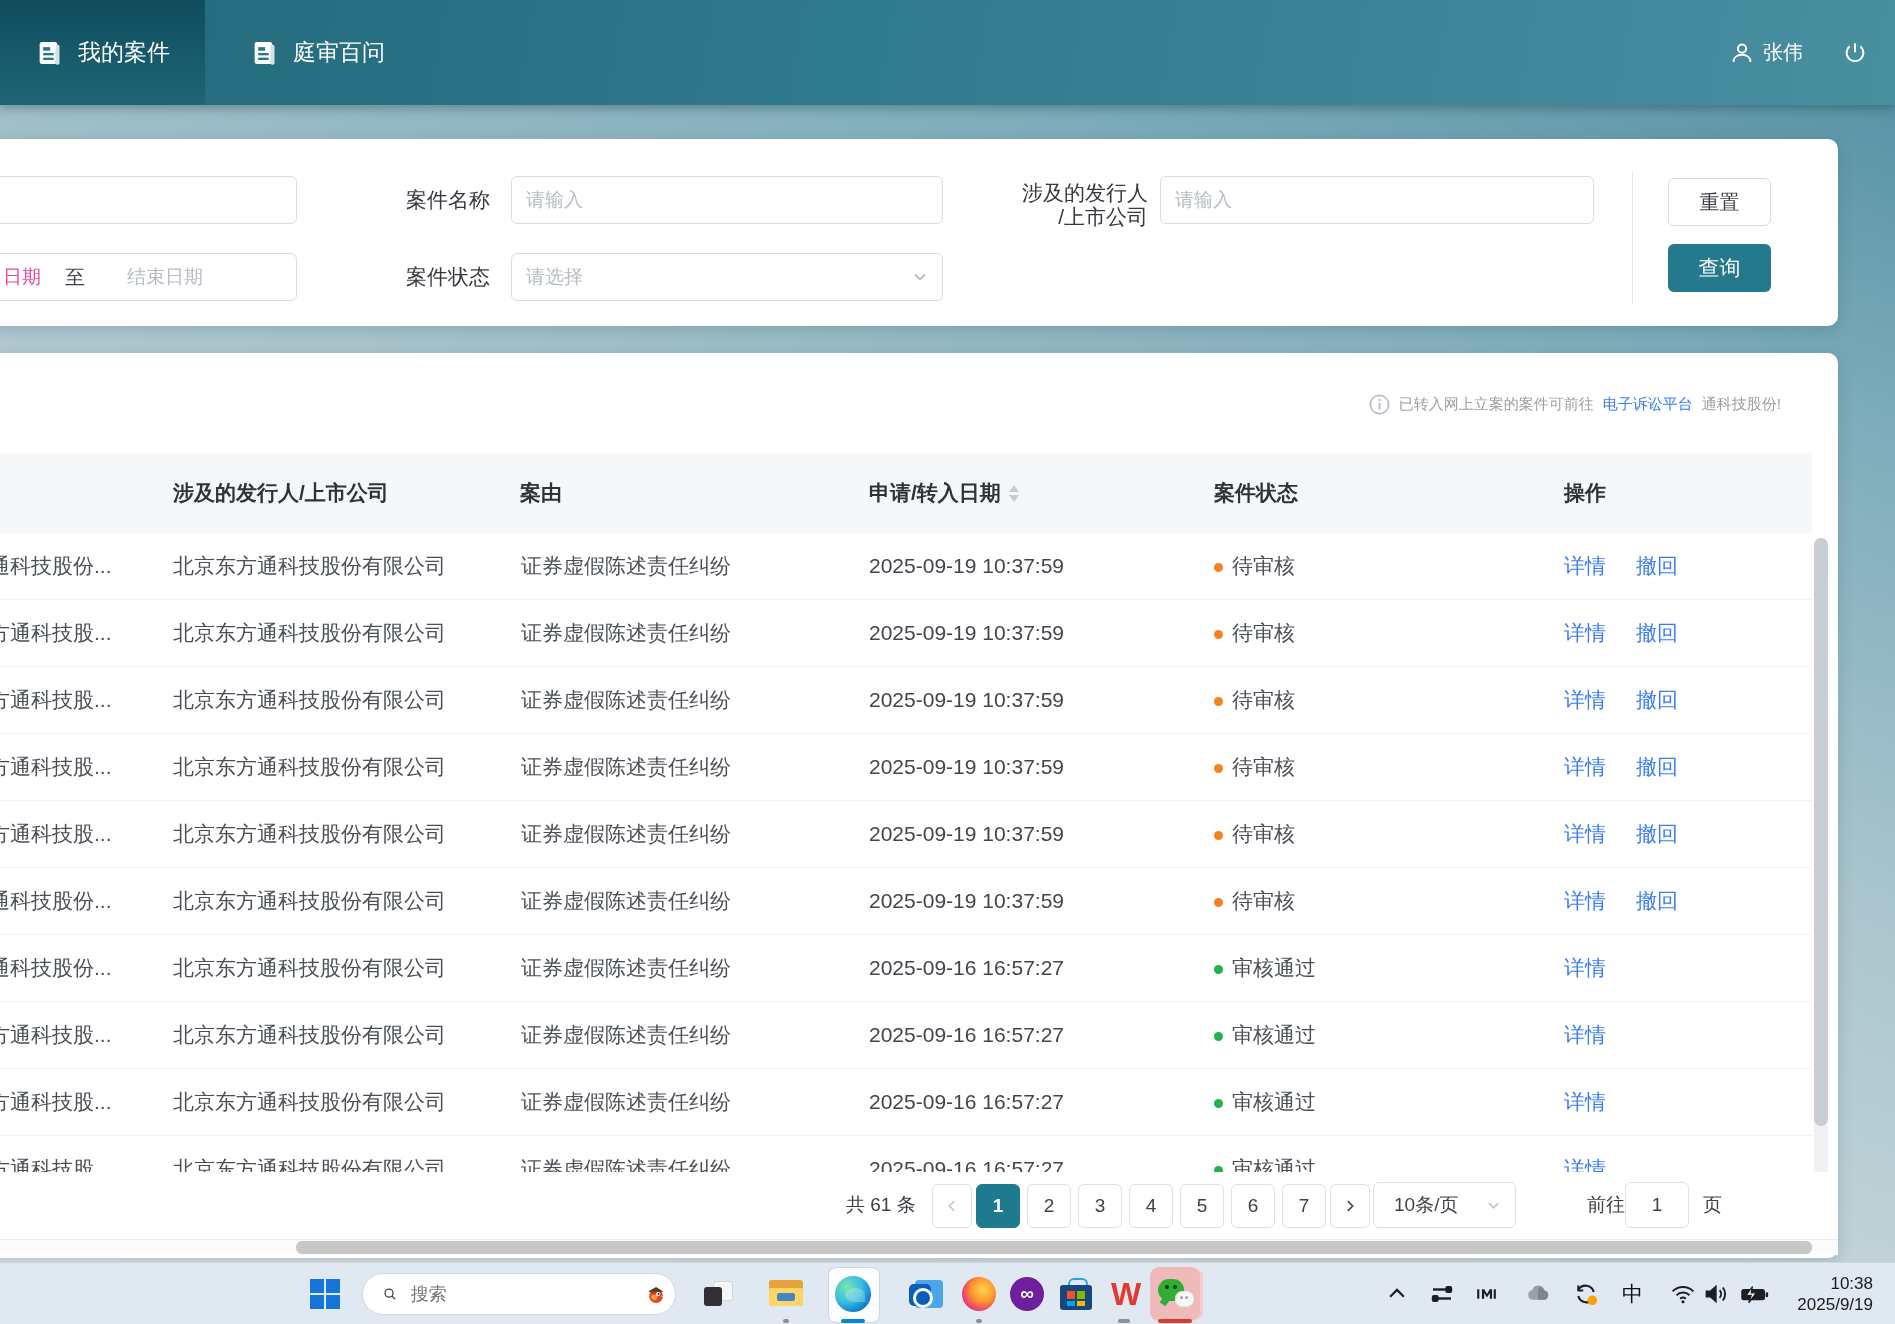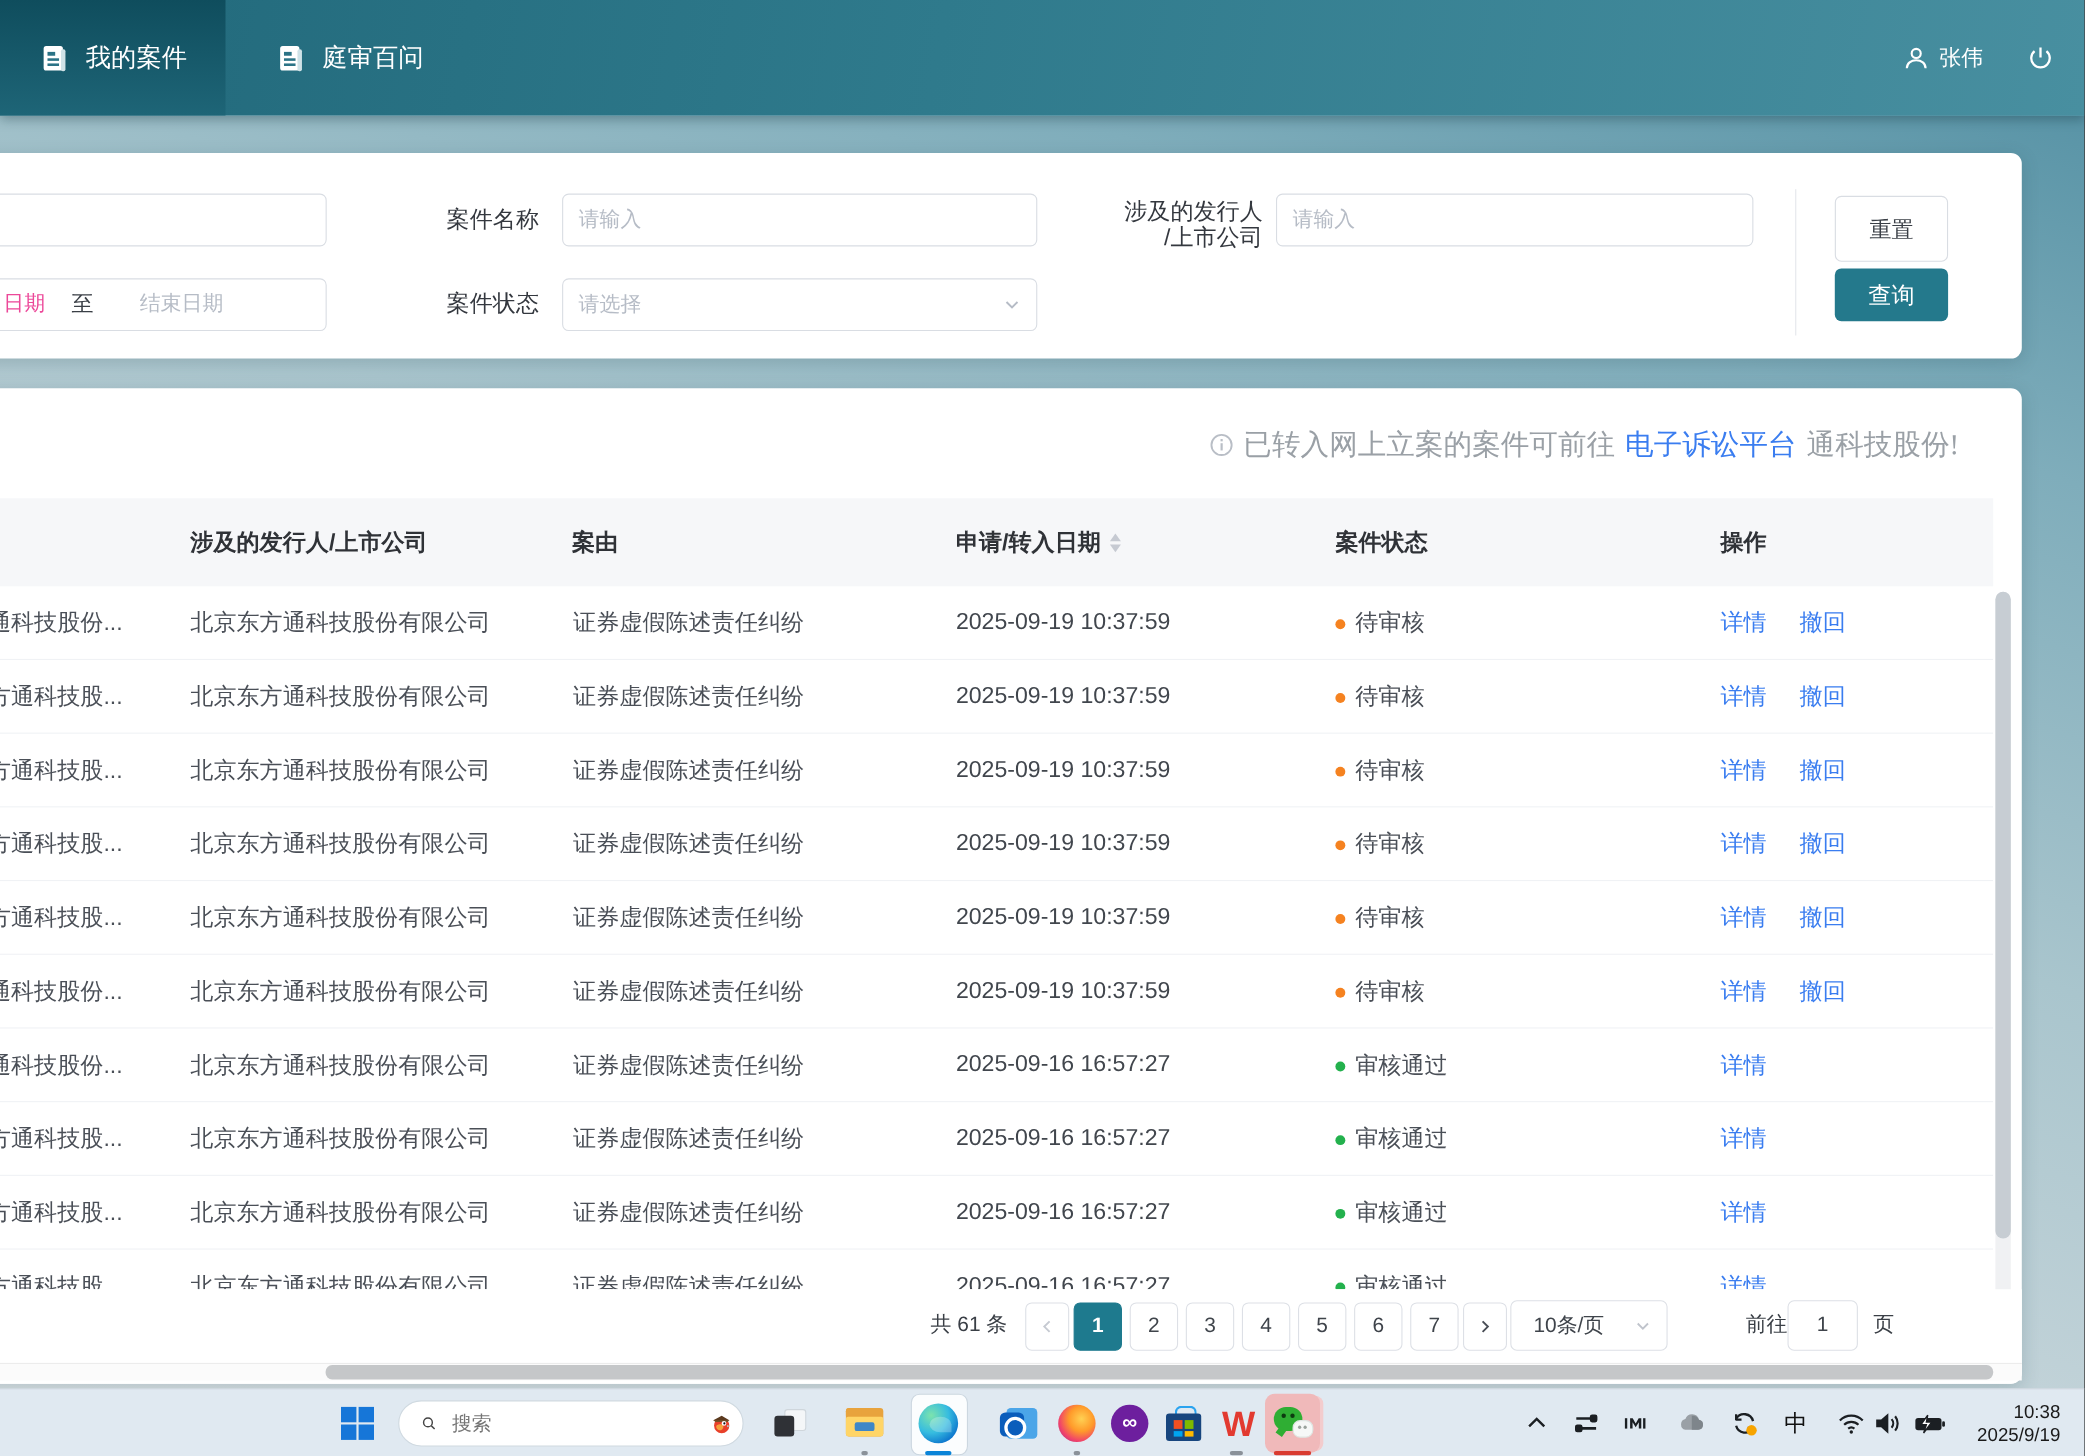--- a/index.html
+++ b/index.html
@@ -37,21 +37,21 @@
               box-sizing:border-box;cursor:pointer;}
   .date-range span{position:absolute;top:0;line-height:46px;font-size:19px;}
   .vdivider{position:absolute;width:1px;background:#e4e7eb;}
   .btn{position:absolute;display:flex;align-items:center;justify-content:center;border-radius:6px;
        font-size:20px;cursor:pointer;box-sizing:border-box;font-family:inherit;}
   .btn-plain{background:#fff;border:1px solid #d9dde3;color:#3a3f46;}
   .btn-primary{background:#24798c;border:none;color:#fff;font-size:21px;}
 
   
   .notice{position:absolute;top:388px;right:114px;height:32px;display:flex;align-items:center;gap:9px;
-          font-size:26px;color:#9aa0a6;font-family:Liberation Serif, serif;}
+          font-size:15px;color:#9aa0a6;}
   .notice .lnk{color:#3a7df0;cursor:pointer;}
 
   
   .tgrid{display:grid;grid-template-columns:155px 348px 351px 343px 350px 265px;align-items:center;}
   .thead{position:absolute;left:0;top:453px;width:1812px;height:80px;background:#f6f7f9;
          font-size:21px;color:#2f3237;font-weight:600;}
   .thead .hc{padding-left:18px;display:flex;align-items:center;gap:8px;}
   .tbody{position:absolute;left:0;top:533px;width:1812px;height:639px;overflow:hidden;}
   .trow{height:66px;border-bottom:1px solid #f0f2f5;font-size:21px;color:#4a4f57;}
   .trow .cell{white-space:nowrap;overflow:hidden;}
@@ -164,21 +164,21 @@
 
   <div class="f-label" style="left:374px;top:253px;width:116px;line-height:48px;">案件状态</div>
   <div class="f-select" style="left:511px;top:253px;width:432px;">
     <span class="ph">请选择</span>
     <svg width="16" height="16" viewBox="0 0 16 16" fill="none" stroke="#b6bcc6" stroke-width="1.8">
       <path d="M3 5.5l5 5 5-5"></path>
     </svg>
   </div>
 
   <div class="vdivider" style="left:1632px;top:172px;height:133px;"></div>
-  <button class="btn btn-plain" style="left:1668px;top:178px;width:103px;height:60px;">重置</button>
+  <button class="btn btn-plain" style="left:1668px;top:178px;width:103px;height:48px;">重置</button>
   <button class="btn btn-primary" style="left:1668px;top:244px;width:103px;height:48px;">查询</button>
 
   <div class="card table-card"></div>
 
   <div class="notice">
     <svg width="21" height="21" viewBox="0 0 16 16">
       <circle cx="8" cy="8" r="7" fill="none" stroke="#b9bec6" stroke-width="1.3"></circle>
       <rect x="7.3" y="6.8" width="1.5" height="5" fill="#b9bec6"></rect>
       <rect x="7.3" y="3.9" width="1.5" height="1.6" fill="#b9bec6"></rect>
     </svg>

